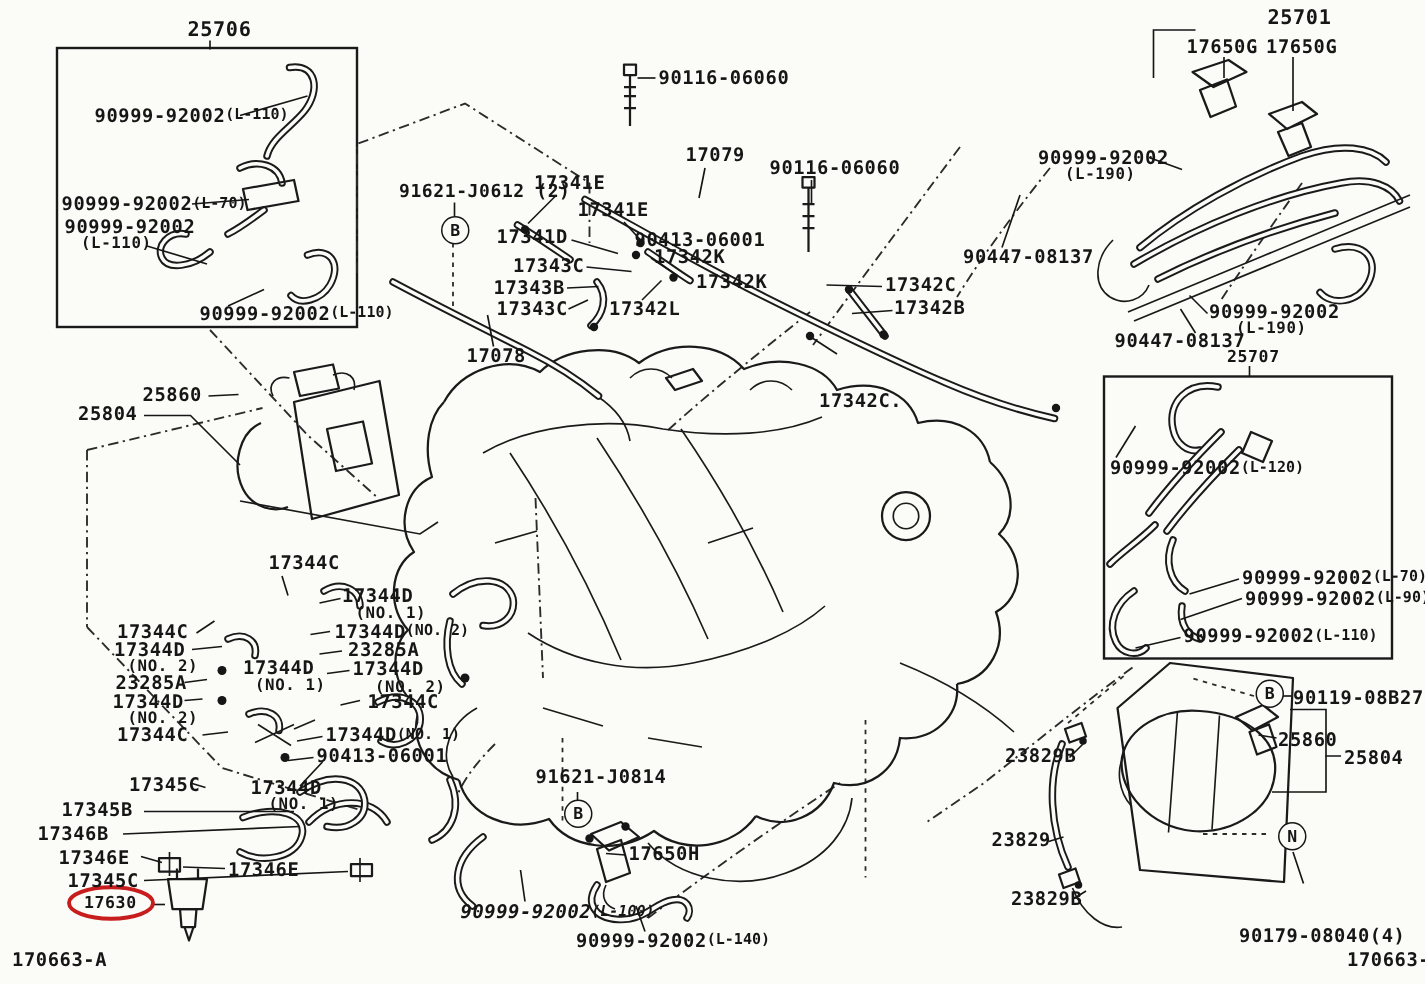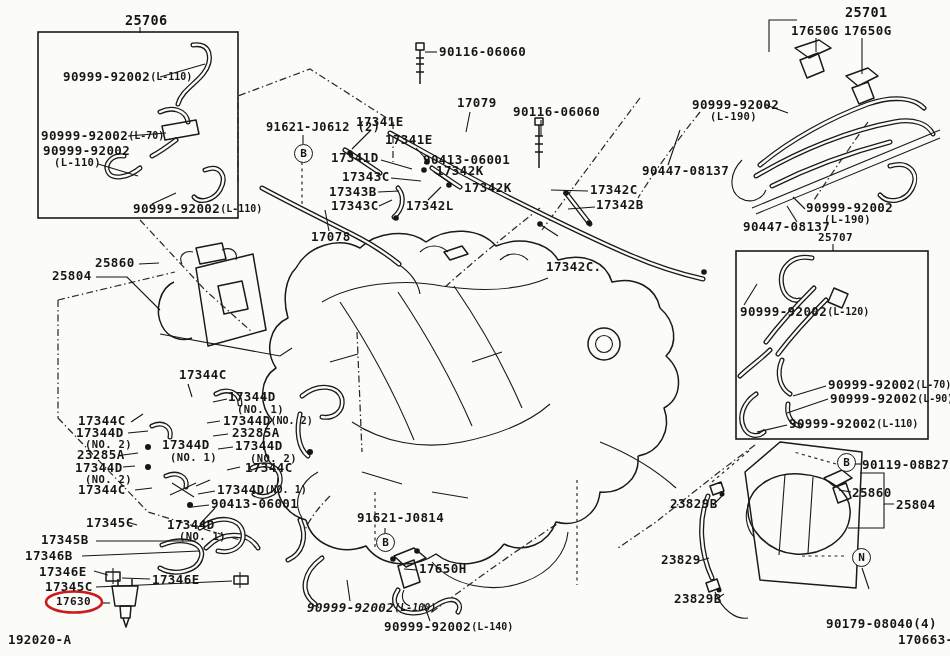--- a/index.html
+++ b/index.html
@@ -339,21 +339,21 @@
       <div class="label" style="left: 211px; top: 498px; font-size: 12.5px;"><span>90413-06001</span></div>
       <div class="label" style="left: 86px; top: 517px; font-size: 12.5px;"><span>17345C</span></div>
       <div class="label" style="left: 167px; top: 519px; font-size: 12.5px;"><span>17344D</span></div>
       <div class="label" style="left: 179px; top: 531px; font-size: 10.5px;"><span>(NO. 1)</span></div>
       <div class="label" style="left: 41px; top: 534px; font-size: 12.5px;"><span>17345B</span></div>
       <div class="label" style="left: 25px; top: 550px; font-size: 12.5px;"><span>17346B</span></div>
       <div class="label" style="left: 39px; top: 566px; font-size: 12.5px;"><span>17346E</span></div>
       <div class="label" style="left: 45px; top: 581px; font-size: 12.5px;"><span>17345C</span></div>
       <div class="label" style="left: 152px; top: 574px; font-size: 12.5px;"><span>17346E</span></div>
       <div class="label" style="left: 56px; top: 596px; font-size: 11px;"><span>17630</span></div>
-      <div class="label" style="left: 8px; top: 634px; font-size: 12.5px;"><span>192020-A</span></div>
+      <div class="label" style="left: 8px; top: 634px; font-size: 12.5px;"><span>170663-A</span></div>
       <div class="label" style="left: 357px; top: 512px; font-size: 12.5px;"><span>91621-J0814</span></div>
       <div class="label" style="left: 419px; top: 563px; font-size: 12.5px;"><span>17650H</span></div>
       <div class="label" style="left: 307px; top: 602px; font-size: 12.5px; font-style: italic;"><span>90999-92002</span><span class="suffix">(L-100)</span></div>
       <div class="label" style="left: 384px; top: 621px; font-size: 12.5px;"><span>90999-92002</span><span class="suffix">(L-140)</span></div>
       <div class="label" style="left: 670px; top: 498px; font-size: 12.5px;"><span>23829B</span></div>
       <div class="label" style="left: 661px; top: 554px; font-size: 12.5px;"><span>23829</span></div>
       <div class="label" style="left: 674px; top: 593px; font-size: 12.5px;"><span>23829B</span></div>
       <div class="label" style="left: 862px; top: 459px; font-size: 12.5px;"><span>90119-08B27(4)</span></div>
       <div class="label" style="left: 852px; top: 487px; font-size: 12.5px;"><span>25860</span></div>
       <div class="label" style="left: 896px; top: 499px; font-size: 12.5px;"><span>25804</span></div>

